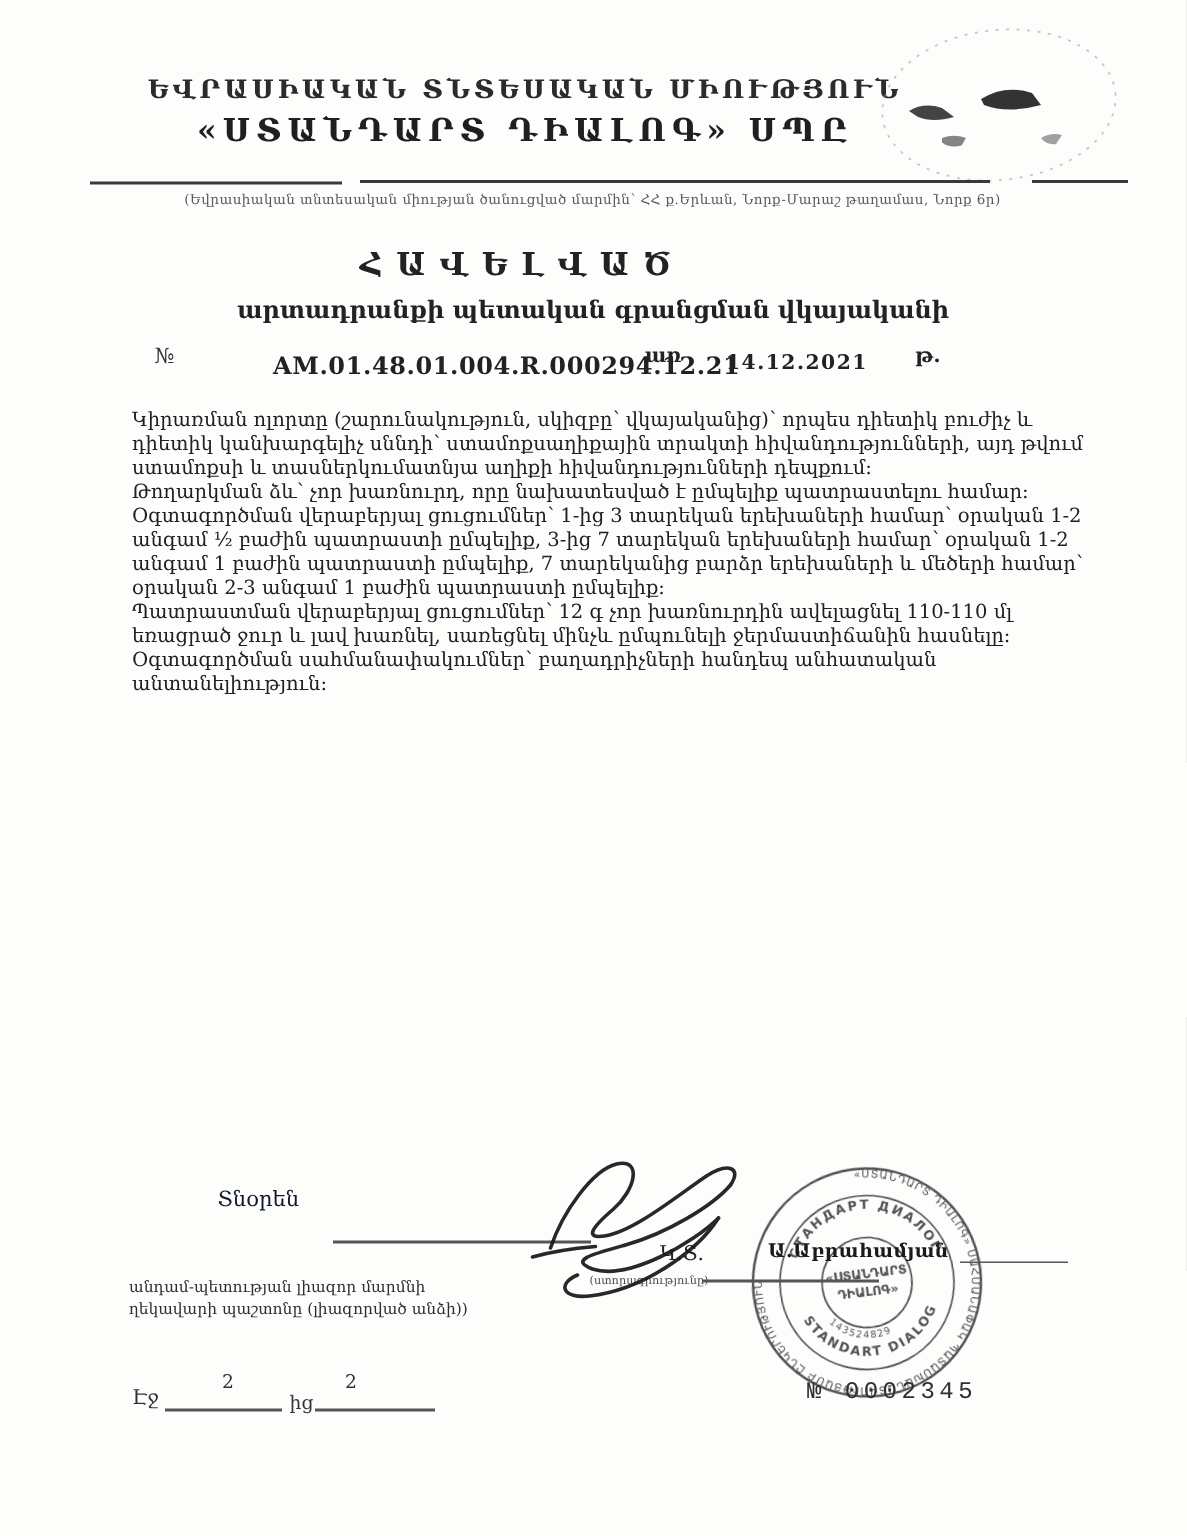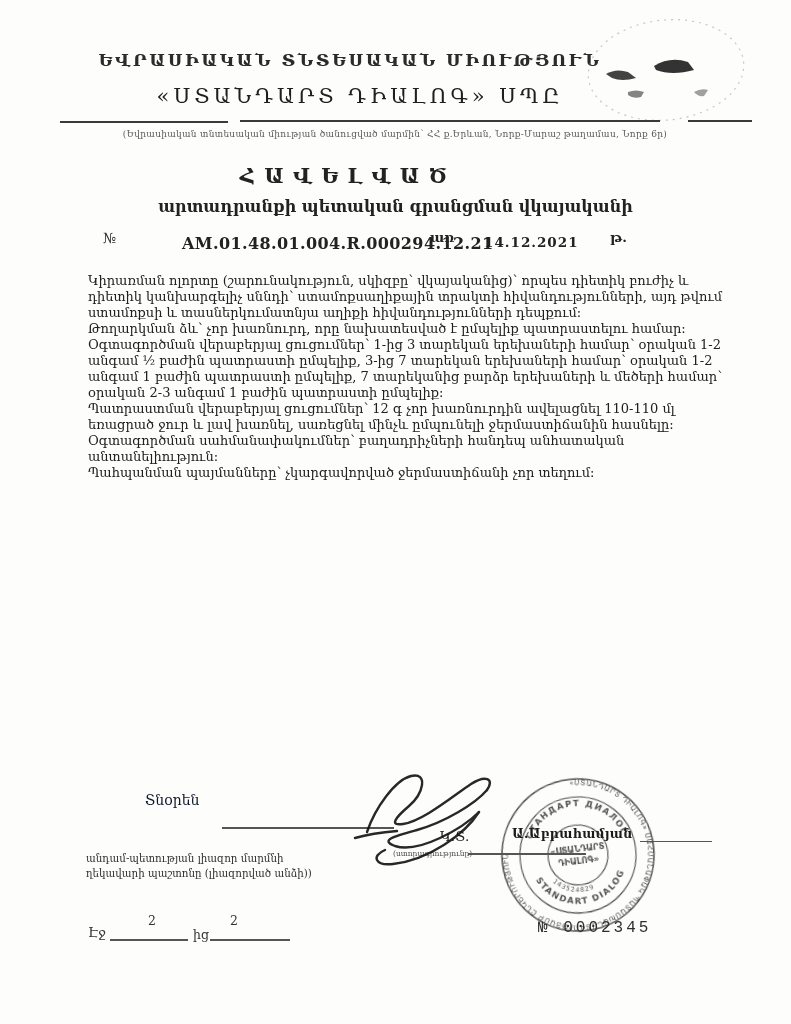--- a/index.html
+++ b/index.html
@@ -14,24 +14,23 @@
   }
   .abs{position:absolute;}
   .center{text-align:center;}
   .org1{
     left:0;top:50px;width:700px;
     font-size:17px;font-weight:bold;letter-spacing:2.5px;
     color:#2b2b2b;
     filter:blur(0.2px);
   }
   .org2{
-    left:0;top:84px;width:700px;
-    font-size:21px;font-weight:normal;letter-spacing:4px;
+    left:0;top:74px;width:700px;
+    font-size:21px;font-weight:bold;letter-spacing:4px;
     color:#1f1f1f;
-    margin-left:10px;
   }
   .rule{background:#3a3a3a;height:2px;}
   .fineprint{
     left:70px;top:129px;width:650px;
     font-size:9px;color:#5a5a5a;
     filter:blur(0.5px);
     letter-spacing:0.3px;
   }
   .doc-title{
     left:0;top:163px;width:696px;
@@ -110,21 +109,20 @@
   <div class="abs arr">առ</div>
   <div class="abs cert-date">14.12.2021</div>
   <div class="abs t-lbl">թ.</div>
 
   <div class="abs body-text">
     <p>Կիրառման ոլորտը (շարունակություն, սկիզբը՝ վկայականից)՝ որպես դիետիկ բուժիչ և դիետիկ կանխարգելիչ սննդի՝ ստամոքսաղիքային տրակտի հիվանդությունների, այդ թվում ստամոքսի և տասներկումատնյա աղիքի հիվանդությունների դեպքում:</p>
     <p>Թողարկման ձև՝ չոր խառնուրդ, որը նախատեսված է ըմպելիք պատրաստելու համար:</p>
     <p>Օգտագործման վերաբերյալ ցուցումներ՝ 1-ից 3 տարեկան երեխաների համար՝ օրական 1-2 անգամ ½ բաժին պատրաստի ըմպելիք, 3-ից 7 տարեկան երեխաների համար՝ օրական 1-2 անգամ 1 բաժին պատրաստի ըմպելիք, 7 տարեկանից բարձր երեխաների և մեծերի համար՝ օրական 2-3 անգամ 1 բաժին պատրաստի ըմպելիք:</p>
     <p>Պատրաստման վերաբերյալ ցուցումներ՝ 12 գ չոր խառնուրդին ավելացնել 110-110 մլ եռացրած ջուր և լավ խառնել, սառեցնել մինչև ըմպունելի ջերմաստիճանին հասնելը:</p>
     <p>Օգտագործման սահմանափակումներ՝ բաղադրիչների հանդեպ անհատական անտանելիություն:</p>
-    <p>Պահպանման պայմանները՝ չկարգավորված ջերմաստիճանի չոր տեղում:</p>
   </div>
 
   <div class="abs dir-label">Տնօրեն</div>
   <div class="abs thin" style="left:222px;top:827px;width:172px;"></div>
 
   <div class="abs kt-label">Կ.Տ.</div>
 
   <svg class="abs" style="left:345px;top:768px;z-index:6;" width="170" height="115" viewBox="0 0 170 115">
     <g fill="none" stroke="#161616" stroke-width="2.4" stroke-linecap="round" opacity="0.92">
       <path d="M22,64 C30,40 50,12 66,8 C84,4 78,26 64,38 C50,50 44,58 58,56 C78,53 108,28 126,16 C140,7 150,10 142,22"></path>

